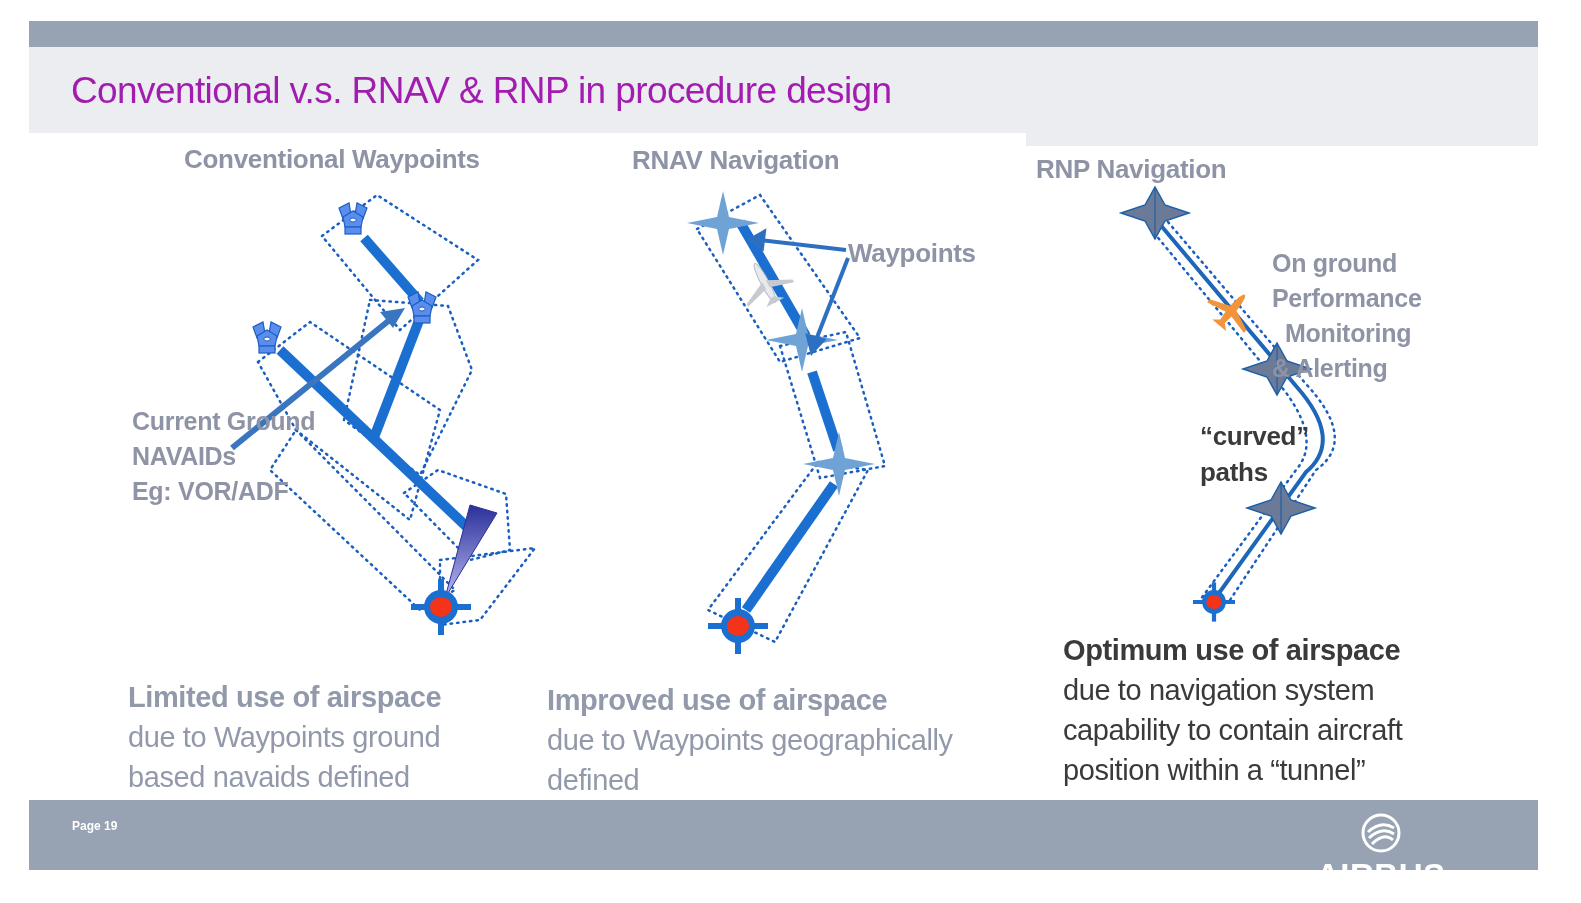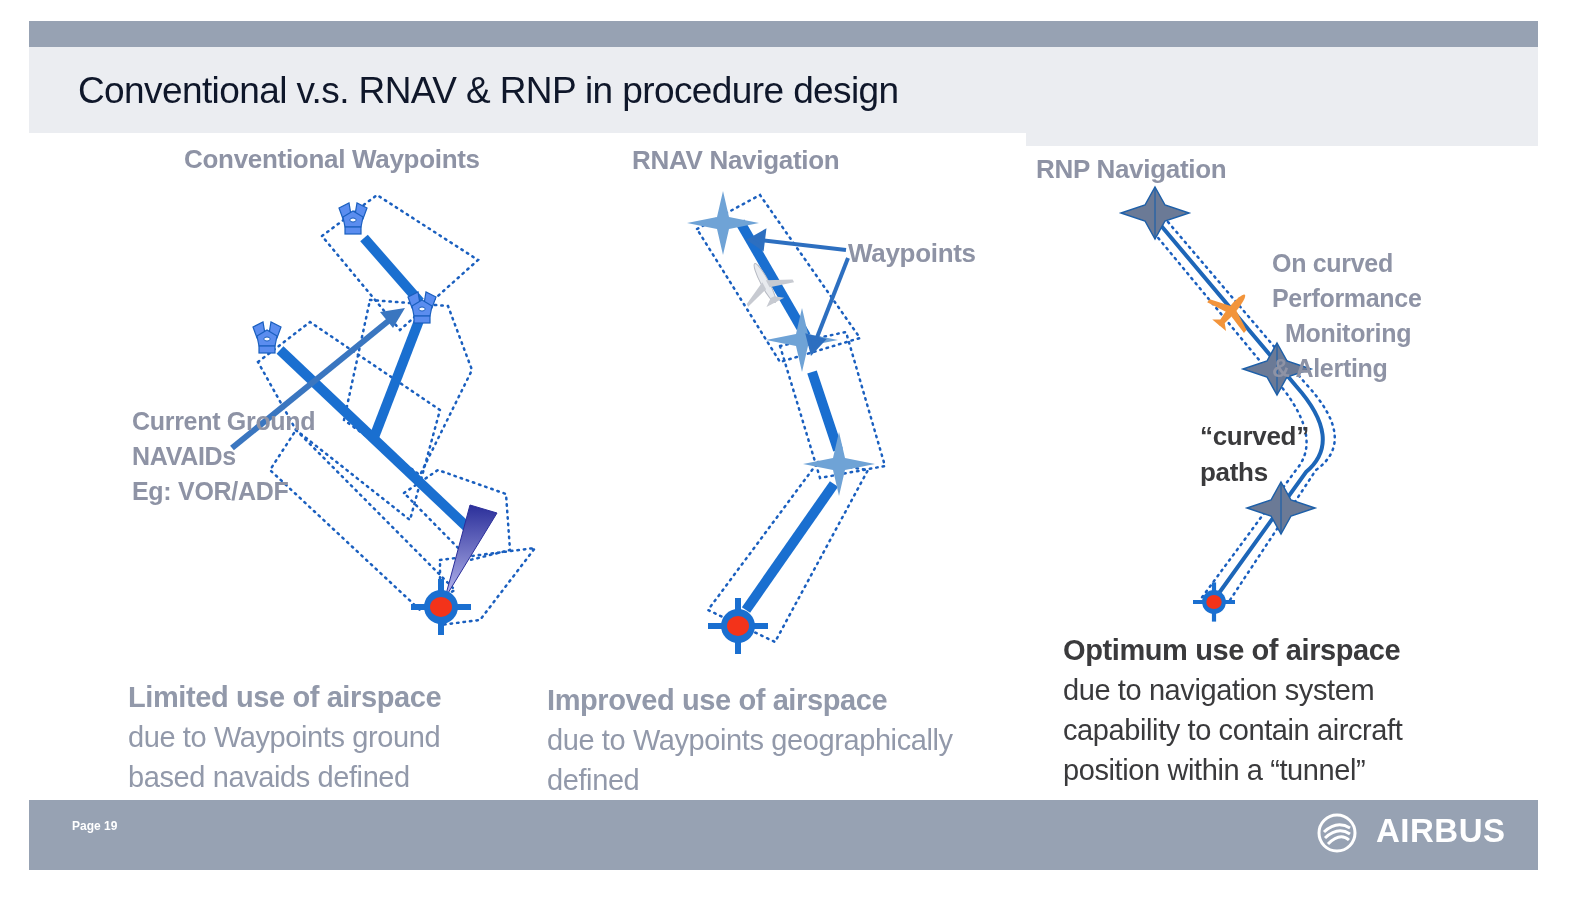--- a/index.html
+++ b/index.html
@@ -1,32 +1,32 @@
 <!DOCTYPE html>
 <html><head>
 <meta charset="utf-8">
 <style>
   html, body { margin: 0; padding: 0; background: #ffffff; }
   body { width: 1581px; height: 903px; position: relative; overflow: hidden;
          font-family: "Liberation Sans", sans-serif; }
   .top-bar { position: absolute; left: 29px; top: 21px; width: 1509px; height: 26px; background: #97a2b3; }
   .title-band { position: absolute; left: 29px; top: 47px; width: 997px; height: 86px; background: #ebedf1; }
   .title-band-right { position: absolute; left: 1026px; top: 47px; width: 512px; height: 99px; background: #ebedf1; }
-  .slide-title { position: absolute; left: 78px; top: 70px; font-size: 37px; color: #0f172a;
+  .slide-title { position: absolute; left: 71px; top: 70px; font-size: 37px; color: #a21caf;
                  letter-spacing: -0.6px; white-space: nowrap; }
   .section-title { position: absolute; font-weight: bold; font-size: 26px; color: #8e93a5;
                    white-space: nowrap; letter-spacing: -0.3px; }
   .label { position: absolute; font-weight: bold; color: #8e93a5; white-space: nowrap; letter-spacing: -0.3px; }
   .caption { position: absolute; white-space: nowrap; font-size: 29px; line-height: 40px; letter-spacing: -0.4px; }
   .caption .head { font-weight: bold; }
   .caption.grey { color: #9299aa; }
   .caption.dark { color: #3a3a3c; }
   .footer { position: absolute; left: 29px; top: 800px; width: 1509px; height: 70px; background: #97a2b3; }
   .page-label { position: absolute; left: 72px; top: 819px; font-size: 12px; font-weight: bold; color: #ffffff; }
-  .logo { position: absolute; left: 1316px; top: 812px; display: flex; gap: 18px; }
+  .logo { position: absolute; left: 1316px; top: 812px; display: flex; align-items: center; gap: 3px; flex-direction: column; }
   .logo-text { font-weight: bold; font-size: 33px; color: #ffffff; letter-spacing: 0.5px; }
   svg.diagram { position: absolute; left: 0; top: 0; }
 </style>
 </head>
 <body>
 
 <div class="top-bar"></div>
 <div class="title-band"></div>
 <div class="title-band-right"></div>
 <div class="slide-title">Conventional v.s. RNAV &amp; RNP in procedure design</div>
@@ -140,21 +140,21 @@
 
 </svg>
 
 <div class="label" style="left:132px;top:404px;font-size:25px;line-height:35px;">
   <div>Current Ground</div>
   <div>NAVAIDs</div>
   <div>Eg: VOR/ADF</div>
 </div>
 <div class="label" style="left:848px;top:238px;font-size:26px;">Waypoints</div>
 <div class="label" style="left:1272px;top:246px;font-size:25px;line-height:35px;">
-  <div>On curved</div>
+  <div>On ground</div>
   <div style="margin-left:0px">Performance</div>
   <div style="margin-left:13px">Monitoring</div>
   <div style="">&amp; Alerting</div>
 </div>
 <div class="label" style="left:1200px;top:418px;font-size:26px;line-height:36px;color:#3a3a3c;">
   <div>“curved”</div>
   <div>paths</div>
 </div>
 
 <div class="caption grey" style="left:128px;top:677px;">

